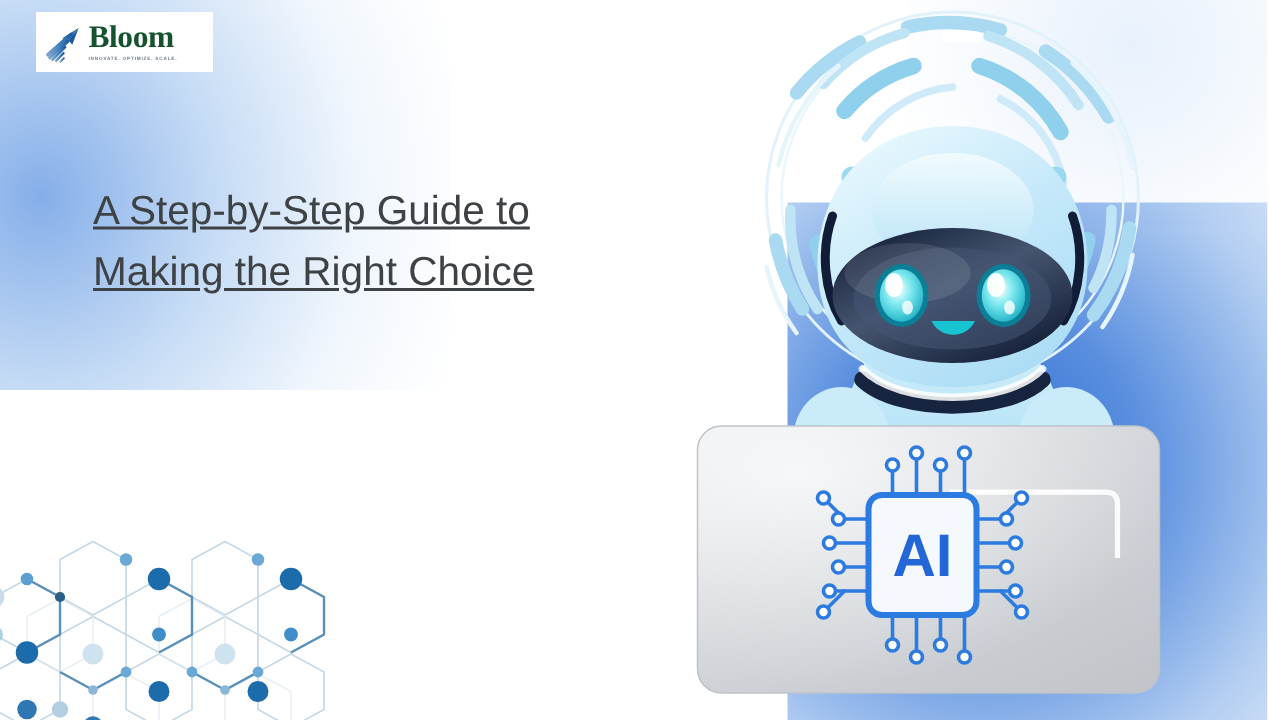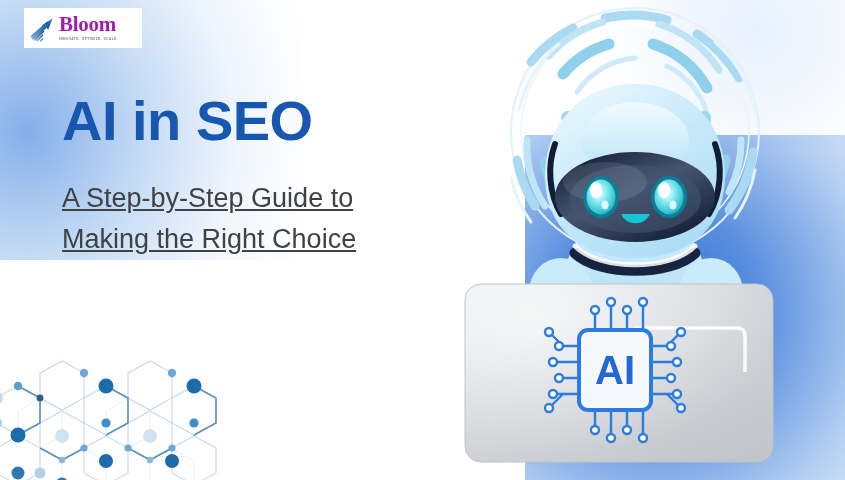--- a/index.html
+++ b/index.html
@@ -57,21 +57,21 @@
     padding: 2px 5px 2px 4px;
   }
   .logo-mark { width: 30px; height: 30px; flex: 0 0 30px; }
   .logo-text-wrap {
     display: flex; flex-direction: column;
     justify-content: center; margin-left: 1px;
   }
   .logo-word {
     font-family: "Liberation Serif", serif;
     font-size: 21px; font-weight: 700;
-    color: #a21caf; line-height: 1; letter-spacing: -0.3px;
+    color: #14532d; line-height: 1; letter-spacing: -0.3px;
   }
   .logo-tagline {
     font-size: 3.1px; font-weight: 600;
     color: #6d7a88; letter-spacing: 0.55px;
     line-height: 1; margin-top: 3px; white-space: nowrap;
   }
 
   
   .copy { position: absolute; left: 62px; top: 92px; width: 390px; }
   .headline {
@@ -126,21 +126,20 @@
         <path d="M12.3 28.2 L14.6 25.8" stroke-width="1.2"></path>
       </g>
     </svg>
     <div class="logo-text-wrap">
       <div class="logo-word">Bloom</div>
       <div class="logo-tagline">INNOVATE. OPTIMIZE. SCALE.</div>
     </div>
   </div>
 
   <div class="copy">
-    <h1 class="headline">AI in SEO</h1>
     <p class="subhead">A Step-by-Step Guide to Making the Right Choice</p>
   </div>
 
   <svg class="hex-pattern" viewBox="0 0 250 130">
     <g fill="none" stroke="#bcd2e2" stroke-width="1.1" opacity="0.85">
       <polygon points="10,42 32,30 54,42 54,67 32,79 10,67"></polygon>
       <polygon points="54,17 76,5 98,17 98,42 76,54 54,42"></polygon>
       <polygon points="54,67 76,55 98,67 98,92 76,104 54,92"></polygon>
       <polygon points="98,42 120,30 142,42 142,67 120,79 98,67"></polygon>
       <polygon points="142,17 164,5 186,17 186,42 164,54 142,42"></polygon>

